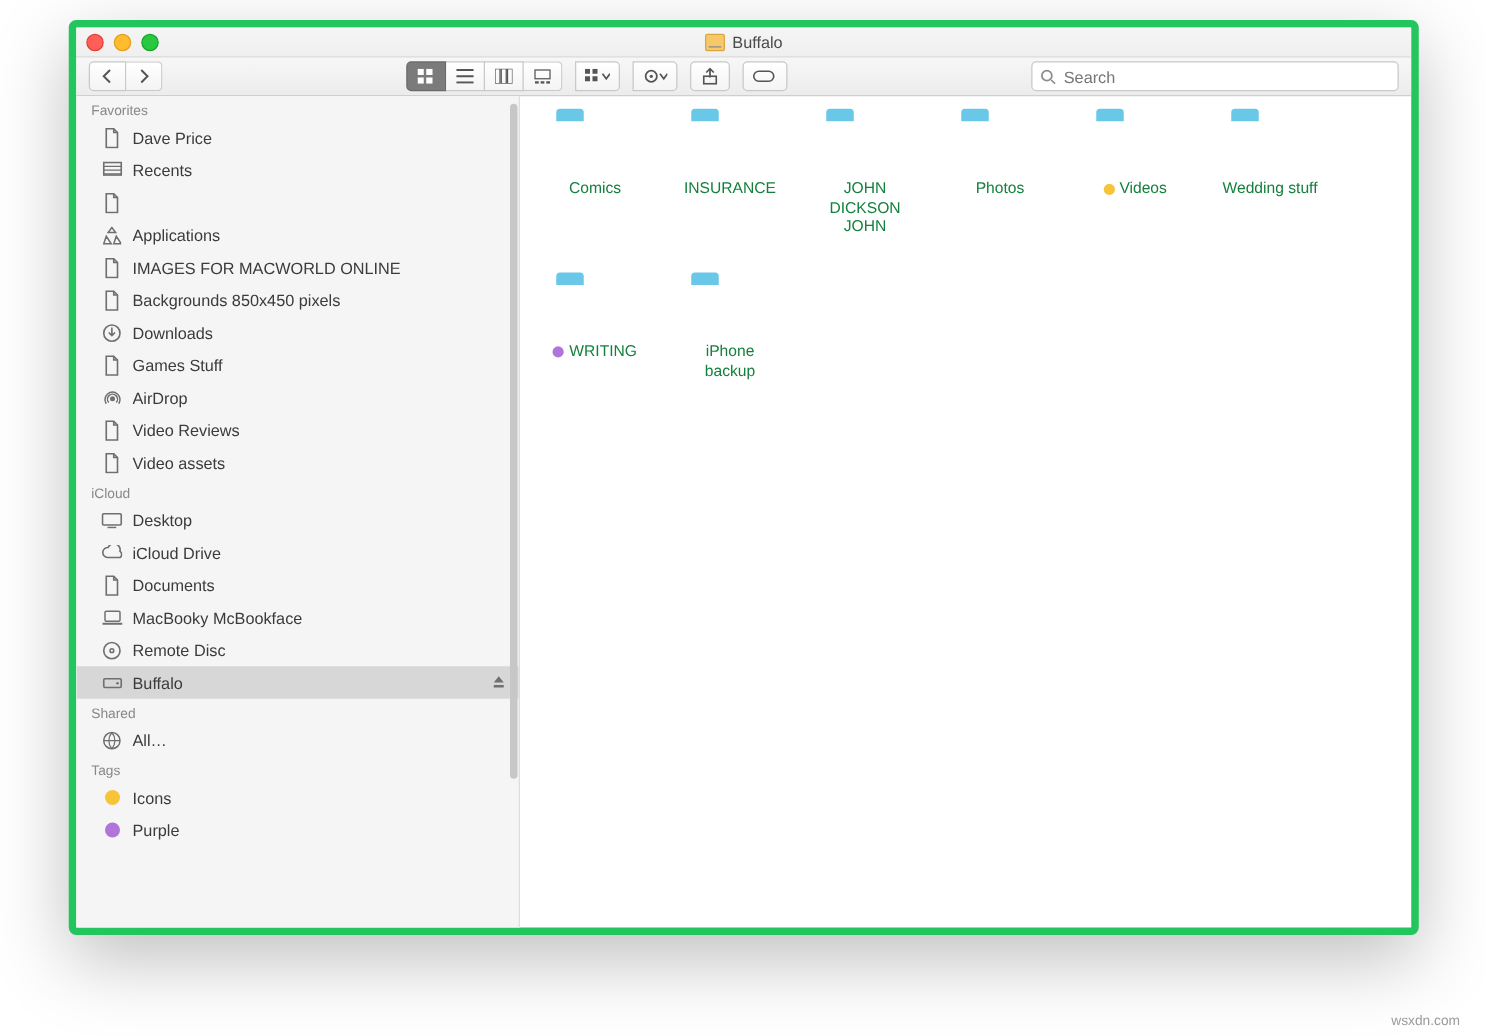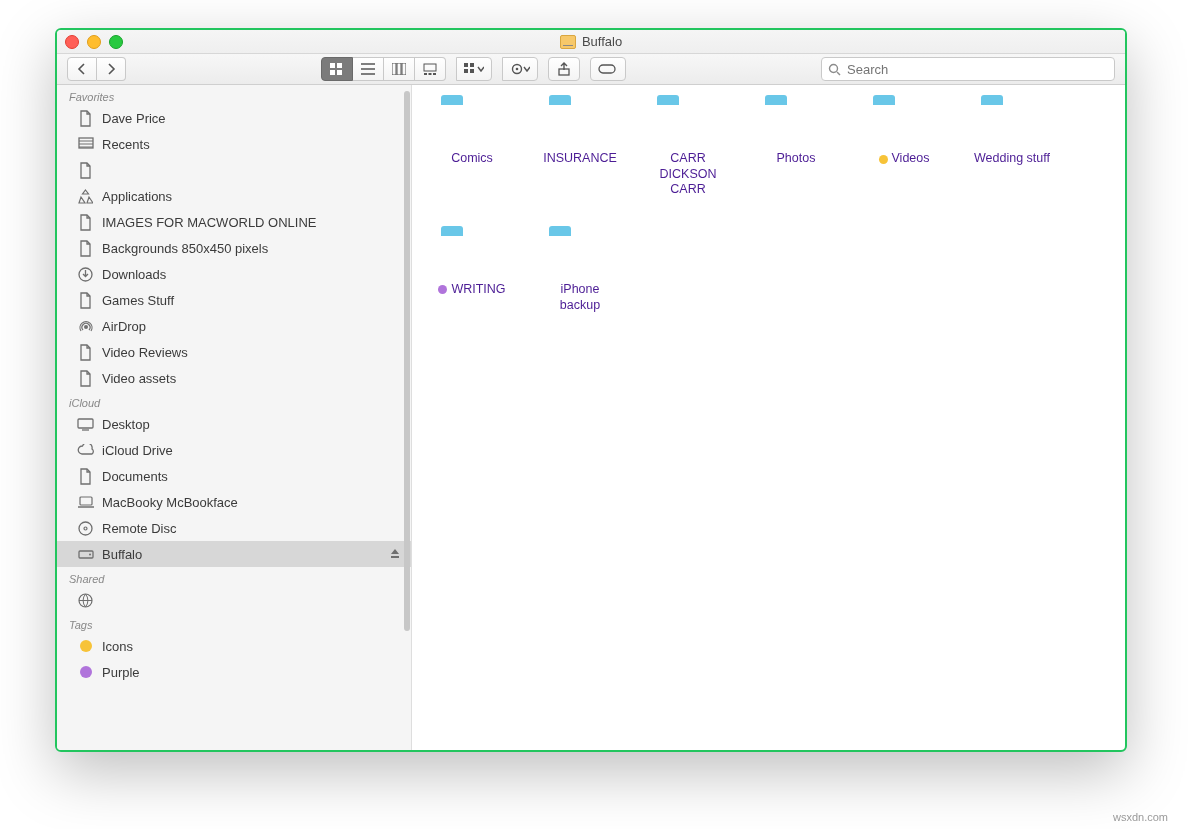--- a/index.html
+++ b/index.html
@@ -1,17 +1,17 @@
 <!DOCTYPE html>
 <html><head>
 <meta charset="utf-8">
 <style>
   html,body{margin:0;padding:0;background:#fff;font-family:-apple-system,"Helvetica Neue",Arial,sans-serif;font-size:13px;color:#333;}
   .desk{width:1188px;height:829px;background:#fff;position:relative;}
-  .window{position:absolute;left:55px;top:28px;width:1068px;height:720px;border:2px solid #22c55e;border-radius:6px;box-shadow:0 20px 60px rgba(0,0,0,.25);overflow:hidden;background:#fff;}
+  .window{position:absolute;left:55px;top:16px;width:1068px;height:720px;border:6px solid #22c55e;border-radius:6px;box-shadow:0 20px 60px rgba(0,0,0,.25);overflow:hidden;background:#fff;}
   .titlebar{height:23px;background:linear-gradient(#f5f5f5,#efefef);border-bottom:1px solid #d7d7d7;display:flex;align-items:center;padding:0 8px;position:relative;}
   .traffic{display:flex;gap:8px;align-items:center;}
   .tl{width:12px;height:12px;border-radius:50%;}
   .tl.red{background:#ff5f57;border:.5px solid #e33e32;}
   .tl.yel{background:#ffbd2e;border:.5px solid #e09e1a;}
   .tl.grn{background:#28c940;border:.5px solid #17a42b;}
   .title-center{position:absolute;left:0;right:0;text-align:center;font-size:13px;color:#4a4a4a;display:flex;justify-content:center;align-items:center;gap:6px;pointer-events:none;}
   .drive-mini{width:14px;height:12px;background:#f7c869;border:1px solid #d9a640;border-radius:2px;display:inline-block;position:relative;}
   .drive-mini::after{content:'';position:absolute;left:2px;right:2px;bottom:2px;height:1px;background:#888;}
   .toolbar{height:30px;background:linear-gradient(#f7f7f7,#ececec);border-bottom:1px solid #cfcfcf;display:flex;align-items:center;padding:0 10px;gap:10px;}
@@ -29,34 +29,34 @@
   .act .btn{width:34px;}
   .sharebtn{width:30px;}
   .tagsbtn{width:34px;}
   .spacer{flex:1;}
   .search{display:flex;align-items:center;width:280px;height:22px;border:1px solid #c9c9c9;border-radius:4px;background:#fff;padding:0 6px;color:#8c8c8c;}
   .search input{border:0;outline:0;flex:1;font-size:13px;color:#ef4444;background:transparent;}
   .search svg{margin-right:4px;flex:none;}
   .body{display:flex;height:calc(100% - 53px);}
   .sidebar{width:354px;background:#f5f5f5;border-right:1px solid #dedede;position:relative;overflow:hidden;}
   .sb-scroll{position:absolute;right:1px;top:6px;width:6px;height:540px;background:#c7c7c7;border-radius:3px;}
-  .sb-head{font-size:11px;color:#888;padding:6px 12px 2px 12px;font-style:italic;}
+  .sb-head{font-size:11px;color:#888;padding:6px 12px 2px 12px;}
   .sb-item{display:flex;align-items:center;gap:8px;height:26px;padding:0 10px 0 20px;color:#3b3b3b;cursor:default;}
   .sb-item.selected{background:#d7d7d7;}
   .sb-item .label{flex:1;white-space:nowrap;overflow:hidden;text-overflow:ellipsis;}
   .sb-item .eject{color:#6f6f6f;}
   .tag-dot{width:12px;height:12px;border-radius:50%;flex:none;}
   .ico{width:17px;height:17px;flex:none;color:#6f6f6f;display:flex;align-items:center;justify-content:center;}
   .content{flex:1;overflow:auto;padding:10px 20px;}
   .grid{display:flex;flex-wrap:wrap;gap:28px 28px;align-content:flex-start;}
   .cell{width:80px;display:flex;flex-direction:column;align-items:center;cursor:default;}
   .folder-ic{width:70px;height:50px;position:relative;margin-bottom:6px;}
   .folder-ic .tab{position:absolute;left:4px;top:0;width:22px;height:10px;background:#69c7e8;border-radius:3px 3px 0 0;}
   .folder-ic .body{position:absolute;left:0;top:6px;right:0;bottom:0;background:linear-gradient(#7fd4f0,#5fc0e4);border-radius:4px;}
-  .cell .cap{display:flex;align-items:center;justify-content:center;gap:4px;font-size:12.5px;color:#4c1d95;text-align:center;line-height:1.25;min-height:16px;}
+  .cell .cap{display:flex;align-items:center;justify-content:center;gap:4px;font-size:12.5px;color:#15803d;text-align:center;line-height:1.25;min-height:16px;}
   .cap-dot{width:9px;height:9px;border-radius:50%;flex:none;}
   .watermark{position:absolute;right:20px;bottom:6px;font-size:11px;color:#9a9a9a;}
 </style>
 </head>
 <body>
 <div class="desk">
 <div class="window">
 
   <div class="titlebar">
     <div class="traffic">
@@ -315,20 +315,21 @@
                 </svg></span>
             </div>
             <div class="sb-head">Shared</div>
             <div class="sb-item">
               <span class="ico">
                 <svg width="15" height="15">
                   <circle cx="7.5" cy="7.5" r="6.5" fill="none" stroke="currentColor" stroke-width="1.2"></circle>
                   <path d="M1 7.5h13M7.5 1a10 10 0 0 1 0 13M7.5 1a10 10 0 0 0 0 13" fill="none" stroke="currentColor" stroke-width="1"></path>
                 </svg>
               </span>
+              <span class="label">All…</span>
             </div>
             <div class="sb-head">Tags</div>
             <div class="sb-item">
               <span class="ico">
                 <span class="tag-dot" style="background: rgb(247, 195, 56);"></span>
               </span>
               <span class="label">Icons</span>
             </div>
             <div class="sb-item">
               <span class="ico">
@@ -357,21 +358,21 @@
               <div class="cap">
                 <span>INSURANCE</span>
               </div>
             </div>
             <div class="cell">
               <div class="folder-ic">
                 <div class="tab"></div>
                 <div class="body"></div>
               </div>
               <div class="cap">
-                <span>CARR DICKSON CARR</span>
+                <span>JOHN DICKSON JOHN</span>
               </div>
             </div>
             <div class="cell">
               <div class="folder-ic">
                 <div class="tab"></div>
                 <div class="body"></div>
               </div>
               <div class="cap">
                 <span>Photos</span>
               </div>

